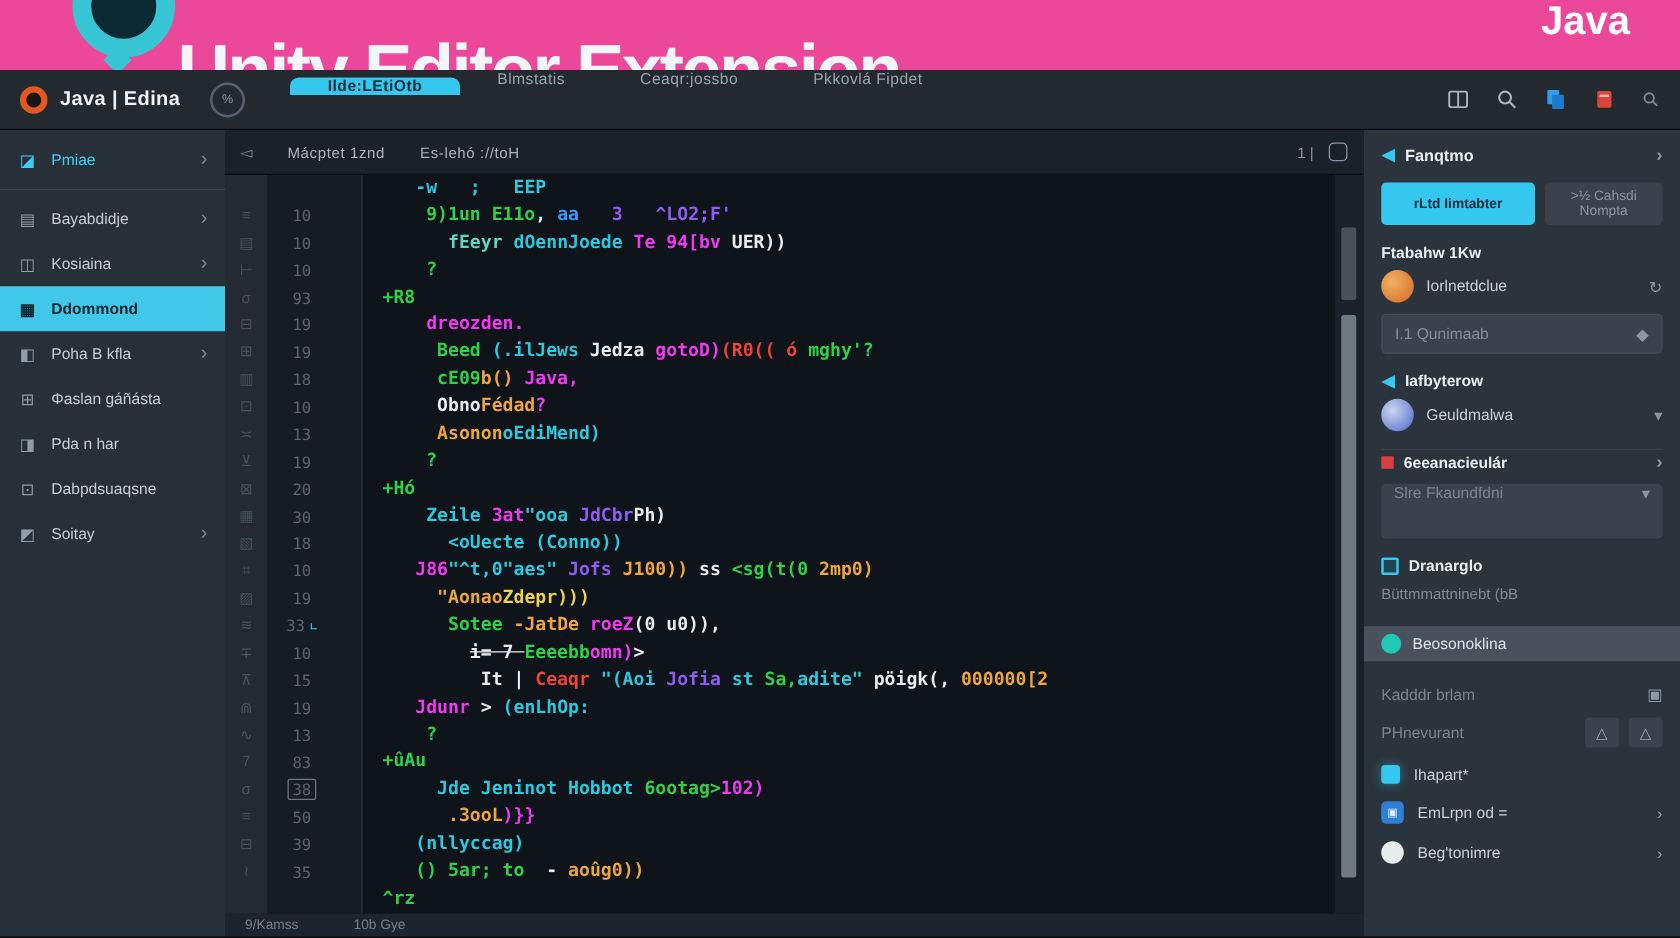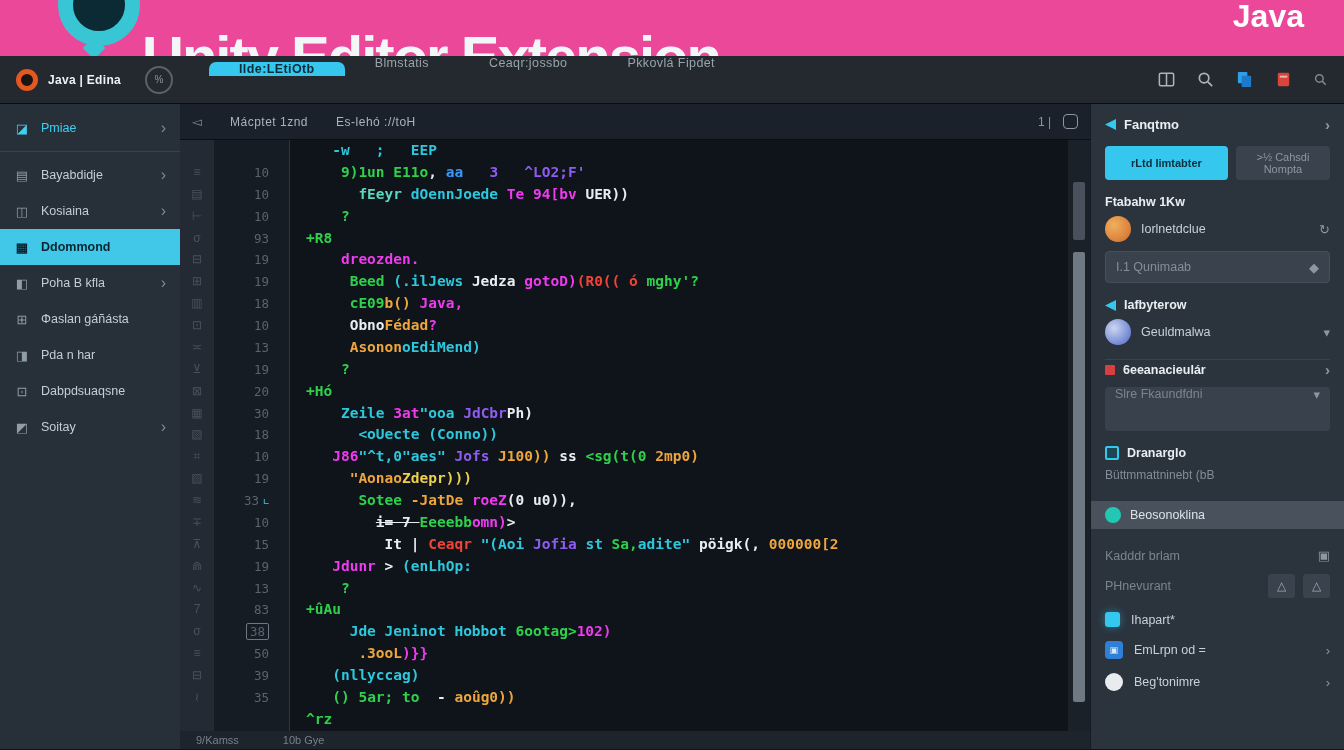--- a/index.html
+++ b/index.html
@@ -13,21 +13,21 @@
   .banner-brand{position:absolute;right:40px;top:-2px;font-size:32px;font-weight:bold;color:#ffffff;}
   .banner-logo{position:absolute;left:58px;top:-36px;width:52px;height:52px;border:15px solid #39c6d4;
                border-radius:50%;background:#0c2a33;}
   .banner-logo-tail{position:absolute;left:86px;top:40px;width:16px;height:16px;background:#39c6d4;
                transform:rotate(45deg);}
   
   .toolbar{height:48px;background:#23292f;display:flex;align-items:center;padding:0 16px;
            border-bottom:1px solid #0a0d10;box-sizing:border-box;}
   .applogo{width:18px;height:18px;border:5px solid #e2581f;border-radius:50%;background:#1a1412;
            box-sizing:border-box;width:22px;height:22px;}
-  .app-name{font-size:12px;font-weight:bold;color:#eef2f4;margin-left:10px;letter-spacing:.3px;}
+  .app-name{font-size:16px;font-weight:bold;color:#eef2f4;margin-left:10px;letter-spacing:.3px;}
   .zoom-badge{margin-left:24px;width:24px;height:24px;border:2px solid #57626c;border-radius:50%;
               color:#8b97a1;font-size:10px;display:flex;align-items:center;justify-content:center;}
   .tabs{display:flex;align-self:stretch;align-items:flex-start;margin-left:36px;}
   .tab{background:transparent;border:none;color:#98a4ad;font-family:inherit;font-size:12.5px;
        padding:0 30px;letter-spacing:.4px;cursor:pointer;}
   .tab.active{background:#35c7ee;color:#0b2d3a;font-weight:bold;border-radius:7px 7px 0 0;
        margin-top:6px;}
   .tool-icons{margin-left:auto;display:flex;gap:20px;align-items:center;}
   .tool-icons svg{display:block;}
   
@@ -47,21 +47,21 @@
   .editor{flex:1;display:flex;flex-direction:column;min-width:0;background:#0e141a;}
   .tabstrip{height:36px;background:#1a212a;display:flex;align-items:center;padding:0 12px;gap:28px;
             color:#a9b4bd;font-size:12px;border-bottom:1px solid #0a0e12;box-sizing:border-box;}
   .back-ic{color:#7b8691;font-size:13px;}
   .ftab{letter-spacing:.5px;cursor:pointer;}
   .strip-right{margin-left:auto;display:flex;gap:12px;align-items:center;color:#8b96a0;font-size:12px;}
   .sq-ic{width:13px;height:13px;border:1.5px solid #8b96a0;border-radius:4px;display:inline-block;}
   .editor-body{flex:1;display:flex;min-height:0;}
   .gutter{width:34px;background:#232a33;color:#47525c;font-size:12px;text-align:center;flex:none;}
   .linenums{width:76px;background:#151c24;color:#586470;font-family:"DejaVu Sans Mono",monospace;
-            font-size:12.5px;text-align:right;padding-right:20px;box-sizing:border-box;
+            font-size:12.5px;text-align:center;padding-right:20px;box-sizing:border-box;
             border-right:1px solid #2a333e;flex:none;}
   .codecol{flex:1;padding-left:16px;font-family:"DejaVu Sans Mono",monospace;font-weight:bold;
            font-size:14.5px;white-space:pre;overflow:hidden;}
   .row{height:21.89px;line-height:21.89px;overflow:visible;}
   .numbox{border:1px solid #6b7784;padding:0 3px;border-radius:2px;}
   .mark{color:#3cd0f2;font-size:10px;margin-left:4px;}
   .scrollcol{width:22px;background:#1a2129;position:relative;flex:none;}
   .thumb-a{position:absolute;left:5px;width:12px;top:42px;height:58px;background:#49525c;border-radius:2px;}
   .thumb-b{position:absolute;left:5px;width:12px;top:112px;height:450px;background:#6e7983;border-radius:2px;}
   .statusbar{height:18px;background:#1e242c;color:#75818c;font-size:11px;display:flex;gap:44px;

